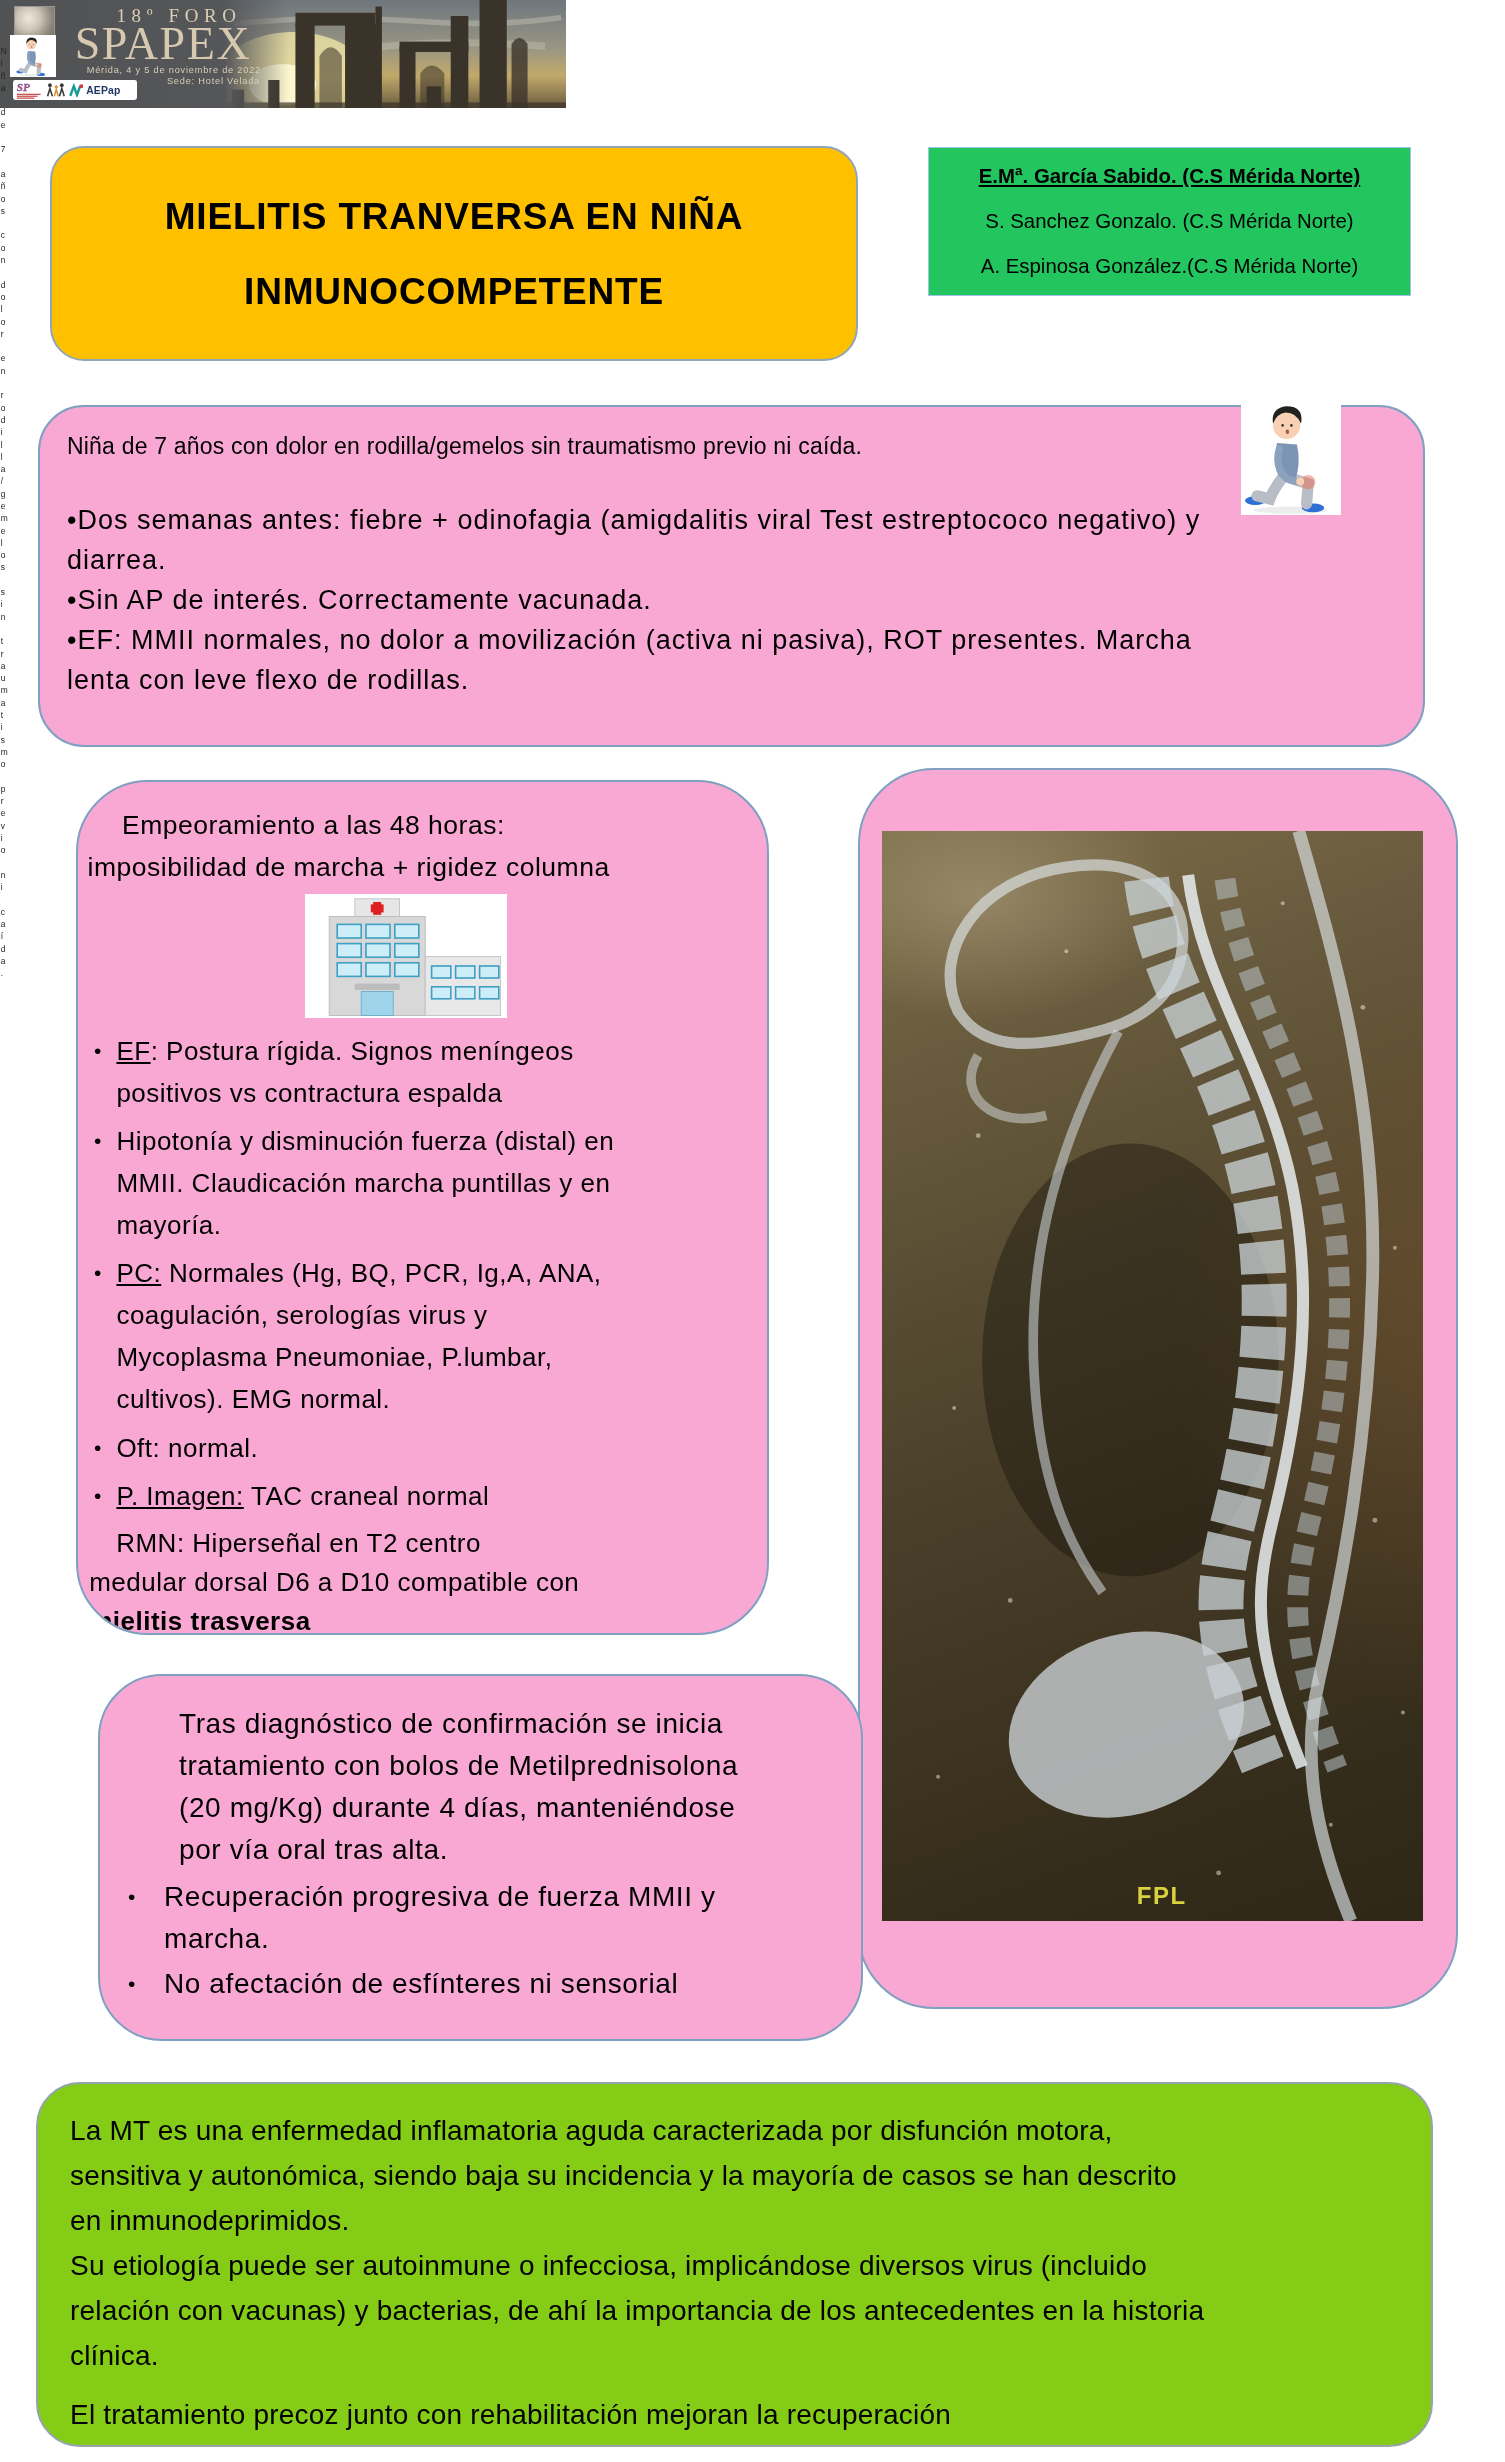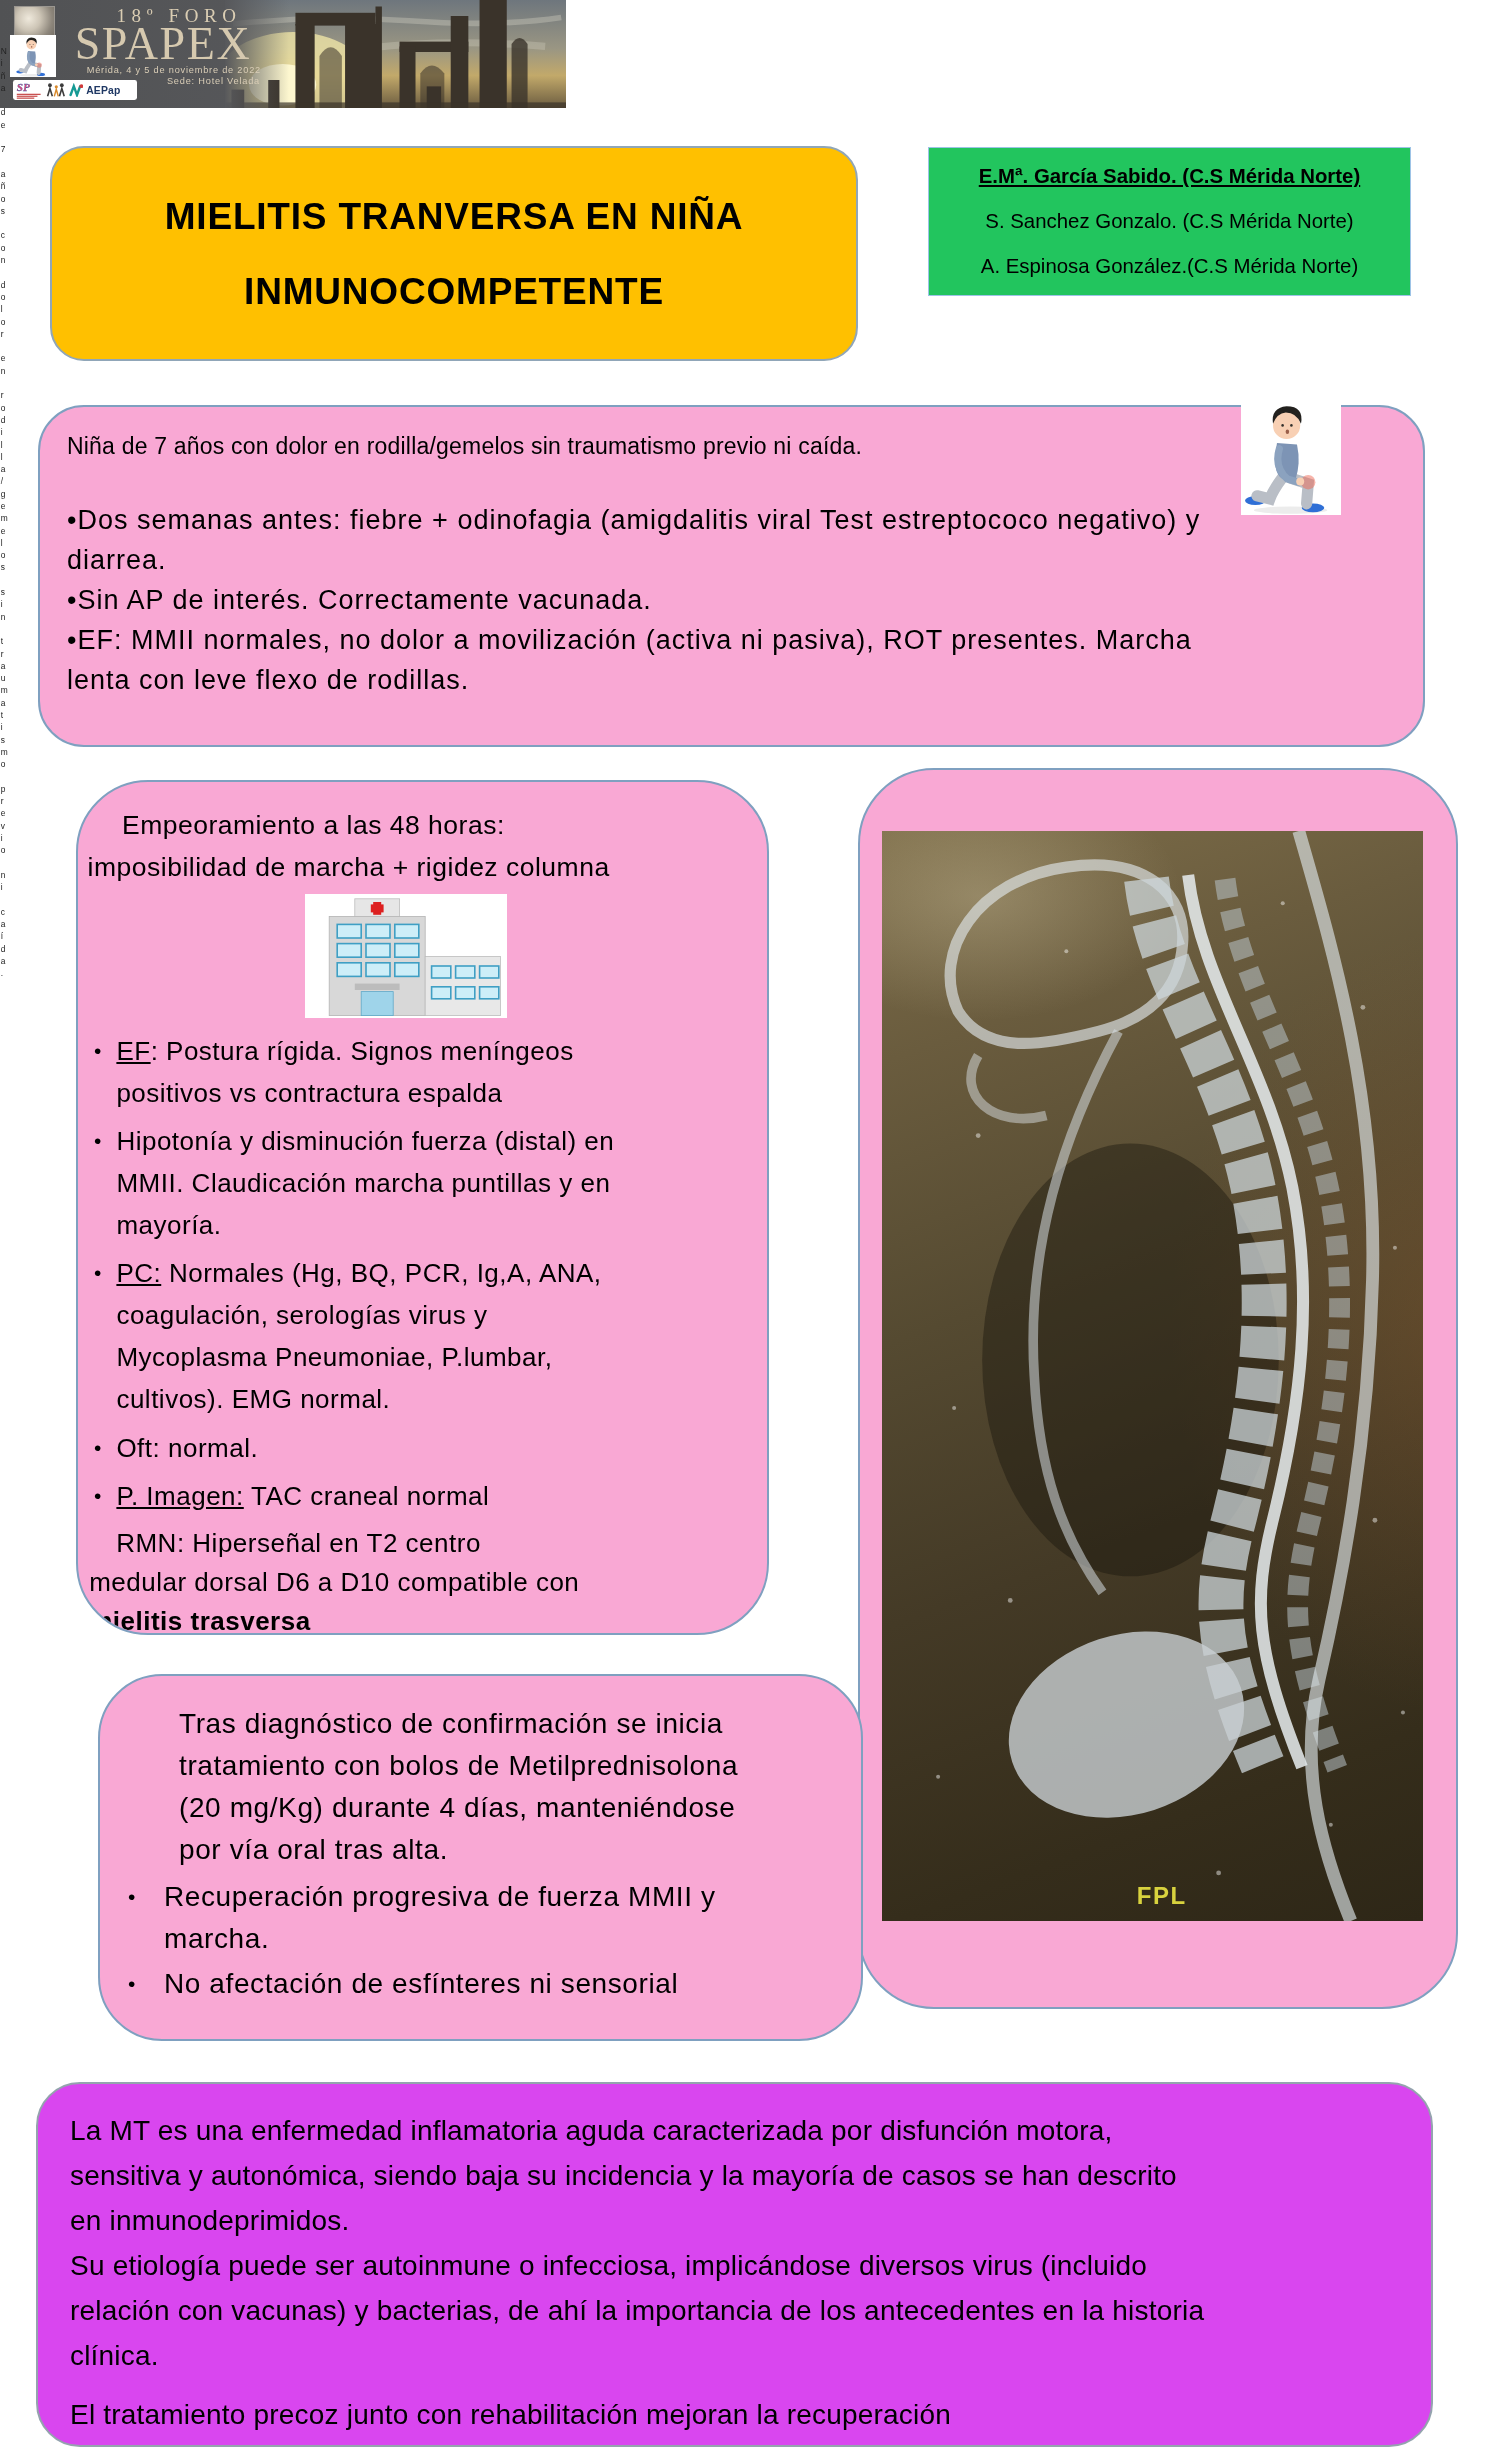--- a/index.html
+++ b/index.html
@@ -68,21 +68,21 @@
   .mri-photo svg{position:absolute;left:0;top:0;width:100%;height:100%;}
   .fpl{position:absolute;left:47%;bottom:11.2px;font-size:24px;font-weight:bold;
     letter-spacing:1.6px;color:#d8d23e;}
   
   .treatment-box{left:56px;top:1674px;width:765px;height:367px;border-radius:64px;
     padding:27px 0 0 0;margin-left:42px;}
   .t-para{margin:0 50px 4.8px 79px;font-size:28px;letter-spacing:0.6px;line-height:42px;}
   .t-list{list-style:none;margin:0 52px 0 28px;padding:0;}
   .t-list li{position:relative;padding-left:36px;font-size:28px;letter-spacing:0.6px;line-height:42px;margin-bottom:3.2px;}
   
-  .discussion-box{left:36px;top:2082px;width:1397px;height:365px;background:#d946ef;
+  .discussion-box{left:36px;top:2082px;width:1397px;height:365px;background:#84cc16;
     border:2.4px solid #94a3ae;border-radius:44px;box-sizing:border-box;
     padding:24px 40px 0 32px;}
   .discussion-box p{margin:0;font-size:28px;letter-spacing:0.2px;line-height:45px;}
   .discussion-box p.gap{margin-top:14.4px;}
 </style>
 </head>
 <body>
 
 <div class="abs banner">
   <div class="abs banner-photo">

